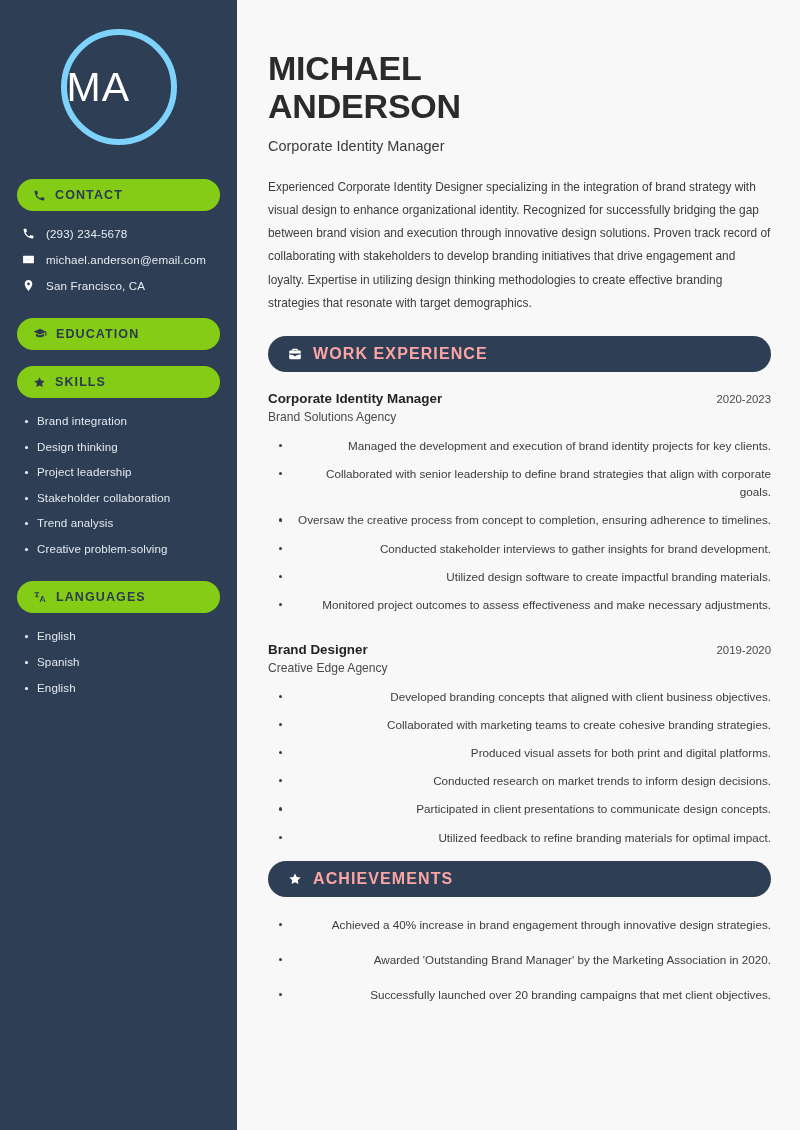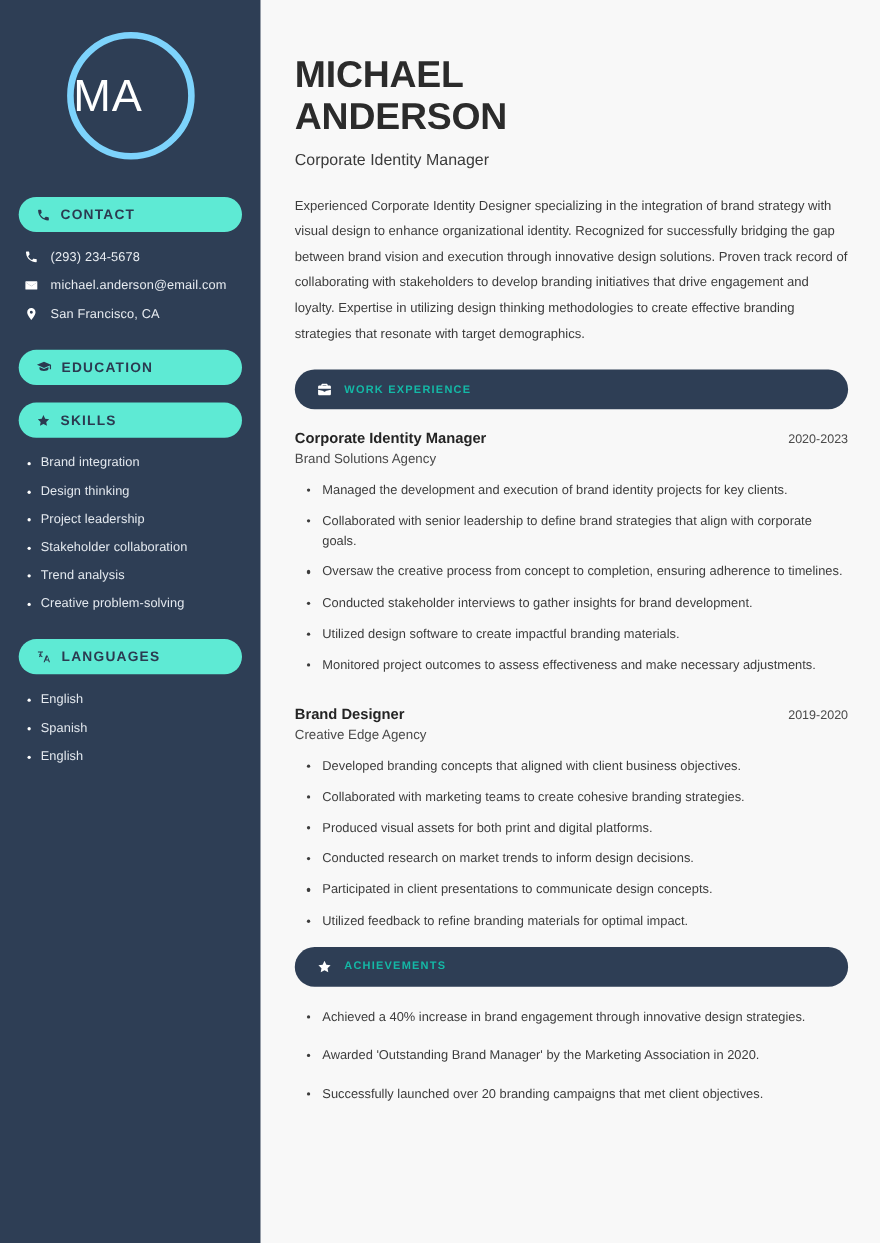--- a/index.html
+++ b/index.html
@@ -46,21 +46,21 @@
   }
   .monogram span {
     font-size: 41px;
     font-weight: 400;
     letter-spacing: 1px;
     color: #ffffff;
     line-height: 1;
   }
 
   .pill {
-    background: #5eead4;
+    background: #84cc16;
     border-radius: 999px;
     height: 32px;
     display: flex;
     align-items: center;
     padding: 0 16px;
     gap: 9px;
     margin-bottom: 16px;
   }
   .pill .pill-label {
     color: #2b3a50;
@@ -157,22 +157,22 @@
     background: #2e3e55;
     border-radius: 999px;
     height: 36px;
     display: flex;
     align-items: center;
     padding: 0 20px;
     gap: 11px;
     margin-bottom: 19px;
   }
   .section-bar .bar-label {
-    color: #14b8a6;
-    font-size: 10px;
+    color: #fca5a5;
+    font-size: 16px;
     font-weight: bold;
     letter-spacing: 1.1px;
   }
   .section-bar .icon svg { display: block; }
 
   .job { margin-bottom: 8px; }
   .job-head {
     display: flex;
     justify-content: space-between;
     align-items: baseline;
@@ -186,21 +186,21 @@
     font-size: 11.4px;
     color: #4a4a4a;
   }
   .job-company {
     font-size: 12.1px;
     color: #4a4a4a;
     margin-top: 4px;
     margin-bottom: 13px;
   }
 
-  .bullets { list-style: none; padding-left: 11px; }
+  .bullets { list-style: none; padding-left: 11px; text-align: right; }
   .bullets li {
     position: relative;
     font-size: 11.7px;
     line-height: 1.55;
     color: #3c3c3c;
     padding-left: 14px;
     margin-bottom: 10px;
   }
   .bullets li::before {
     content: "";

